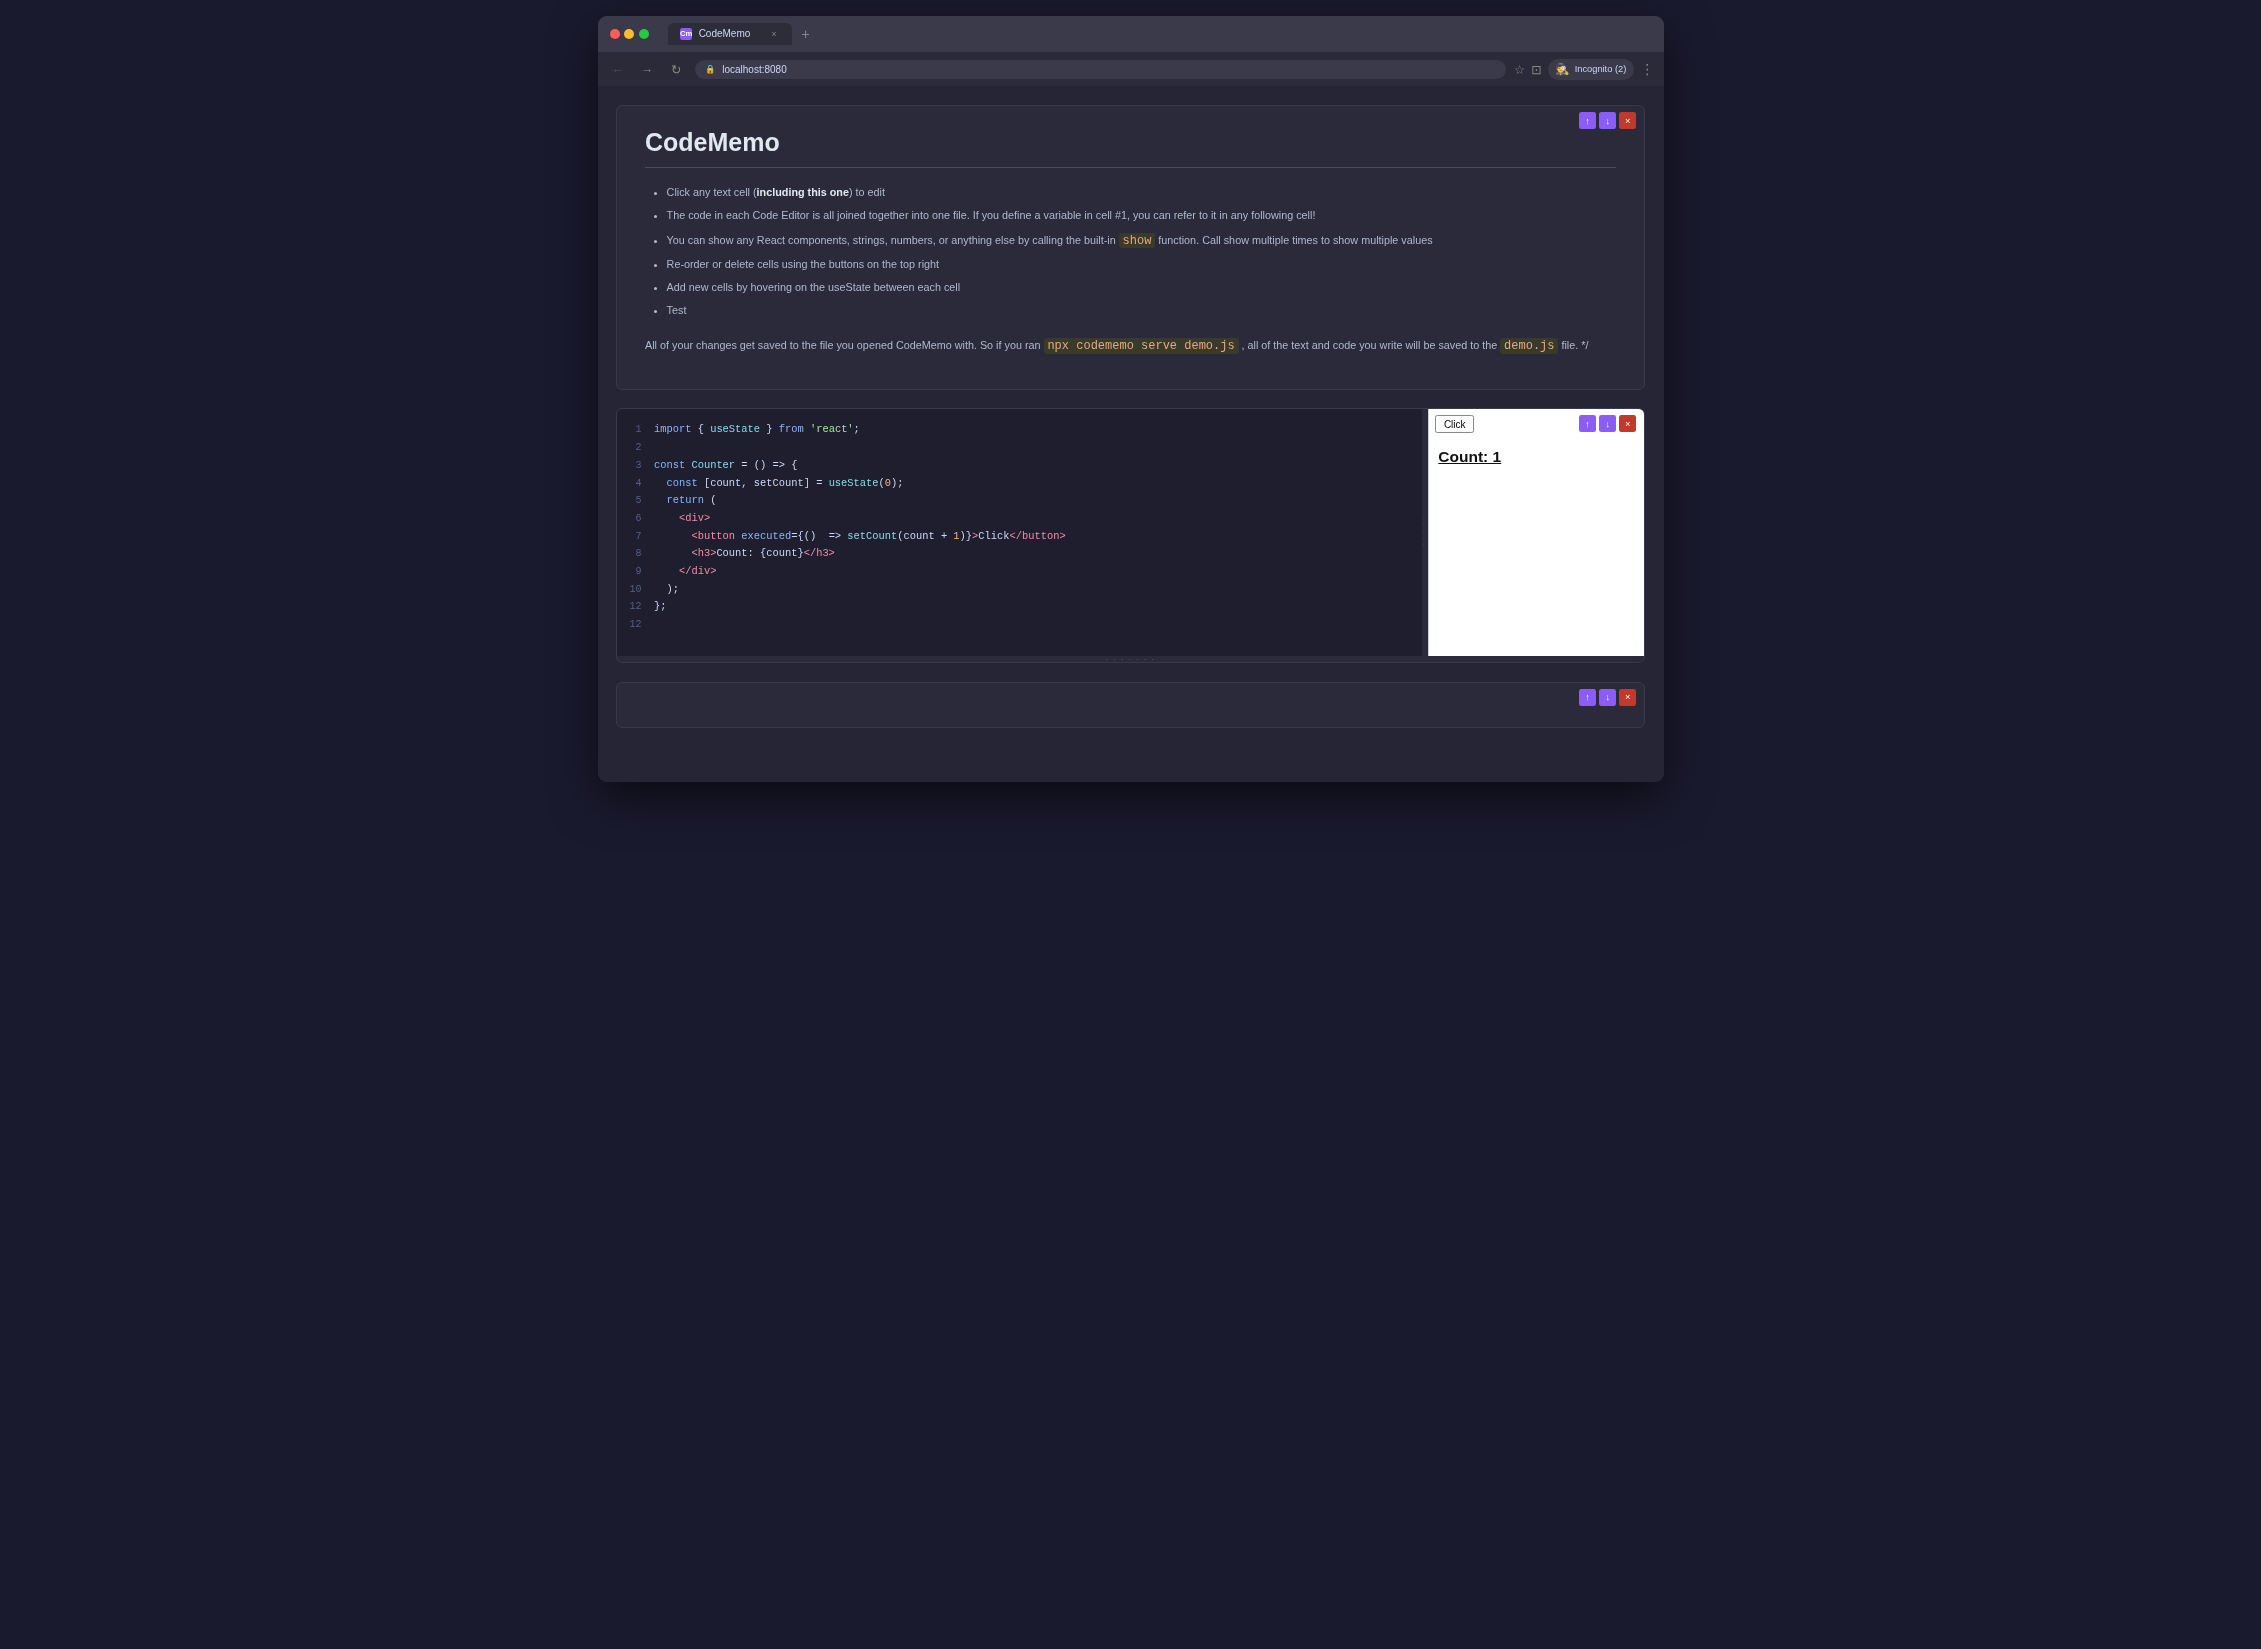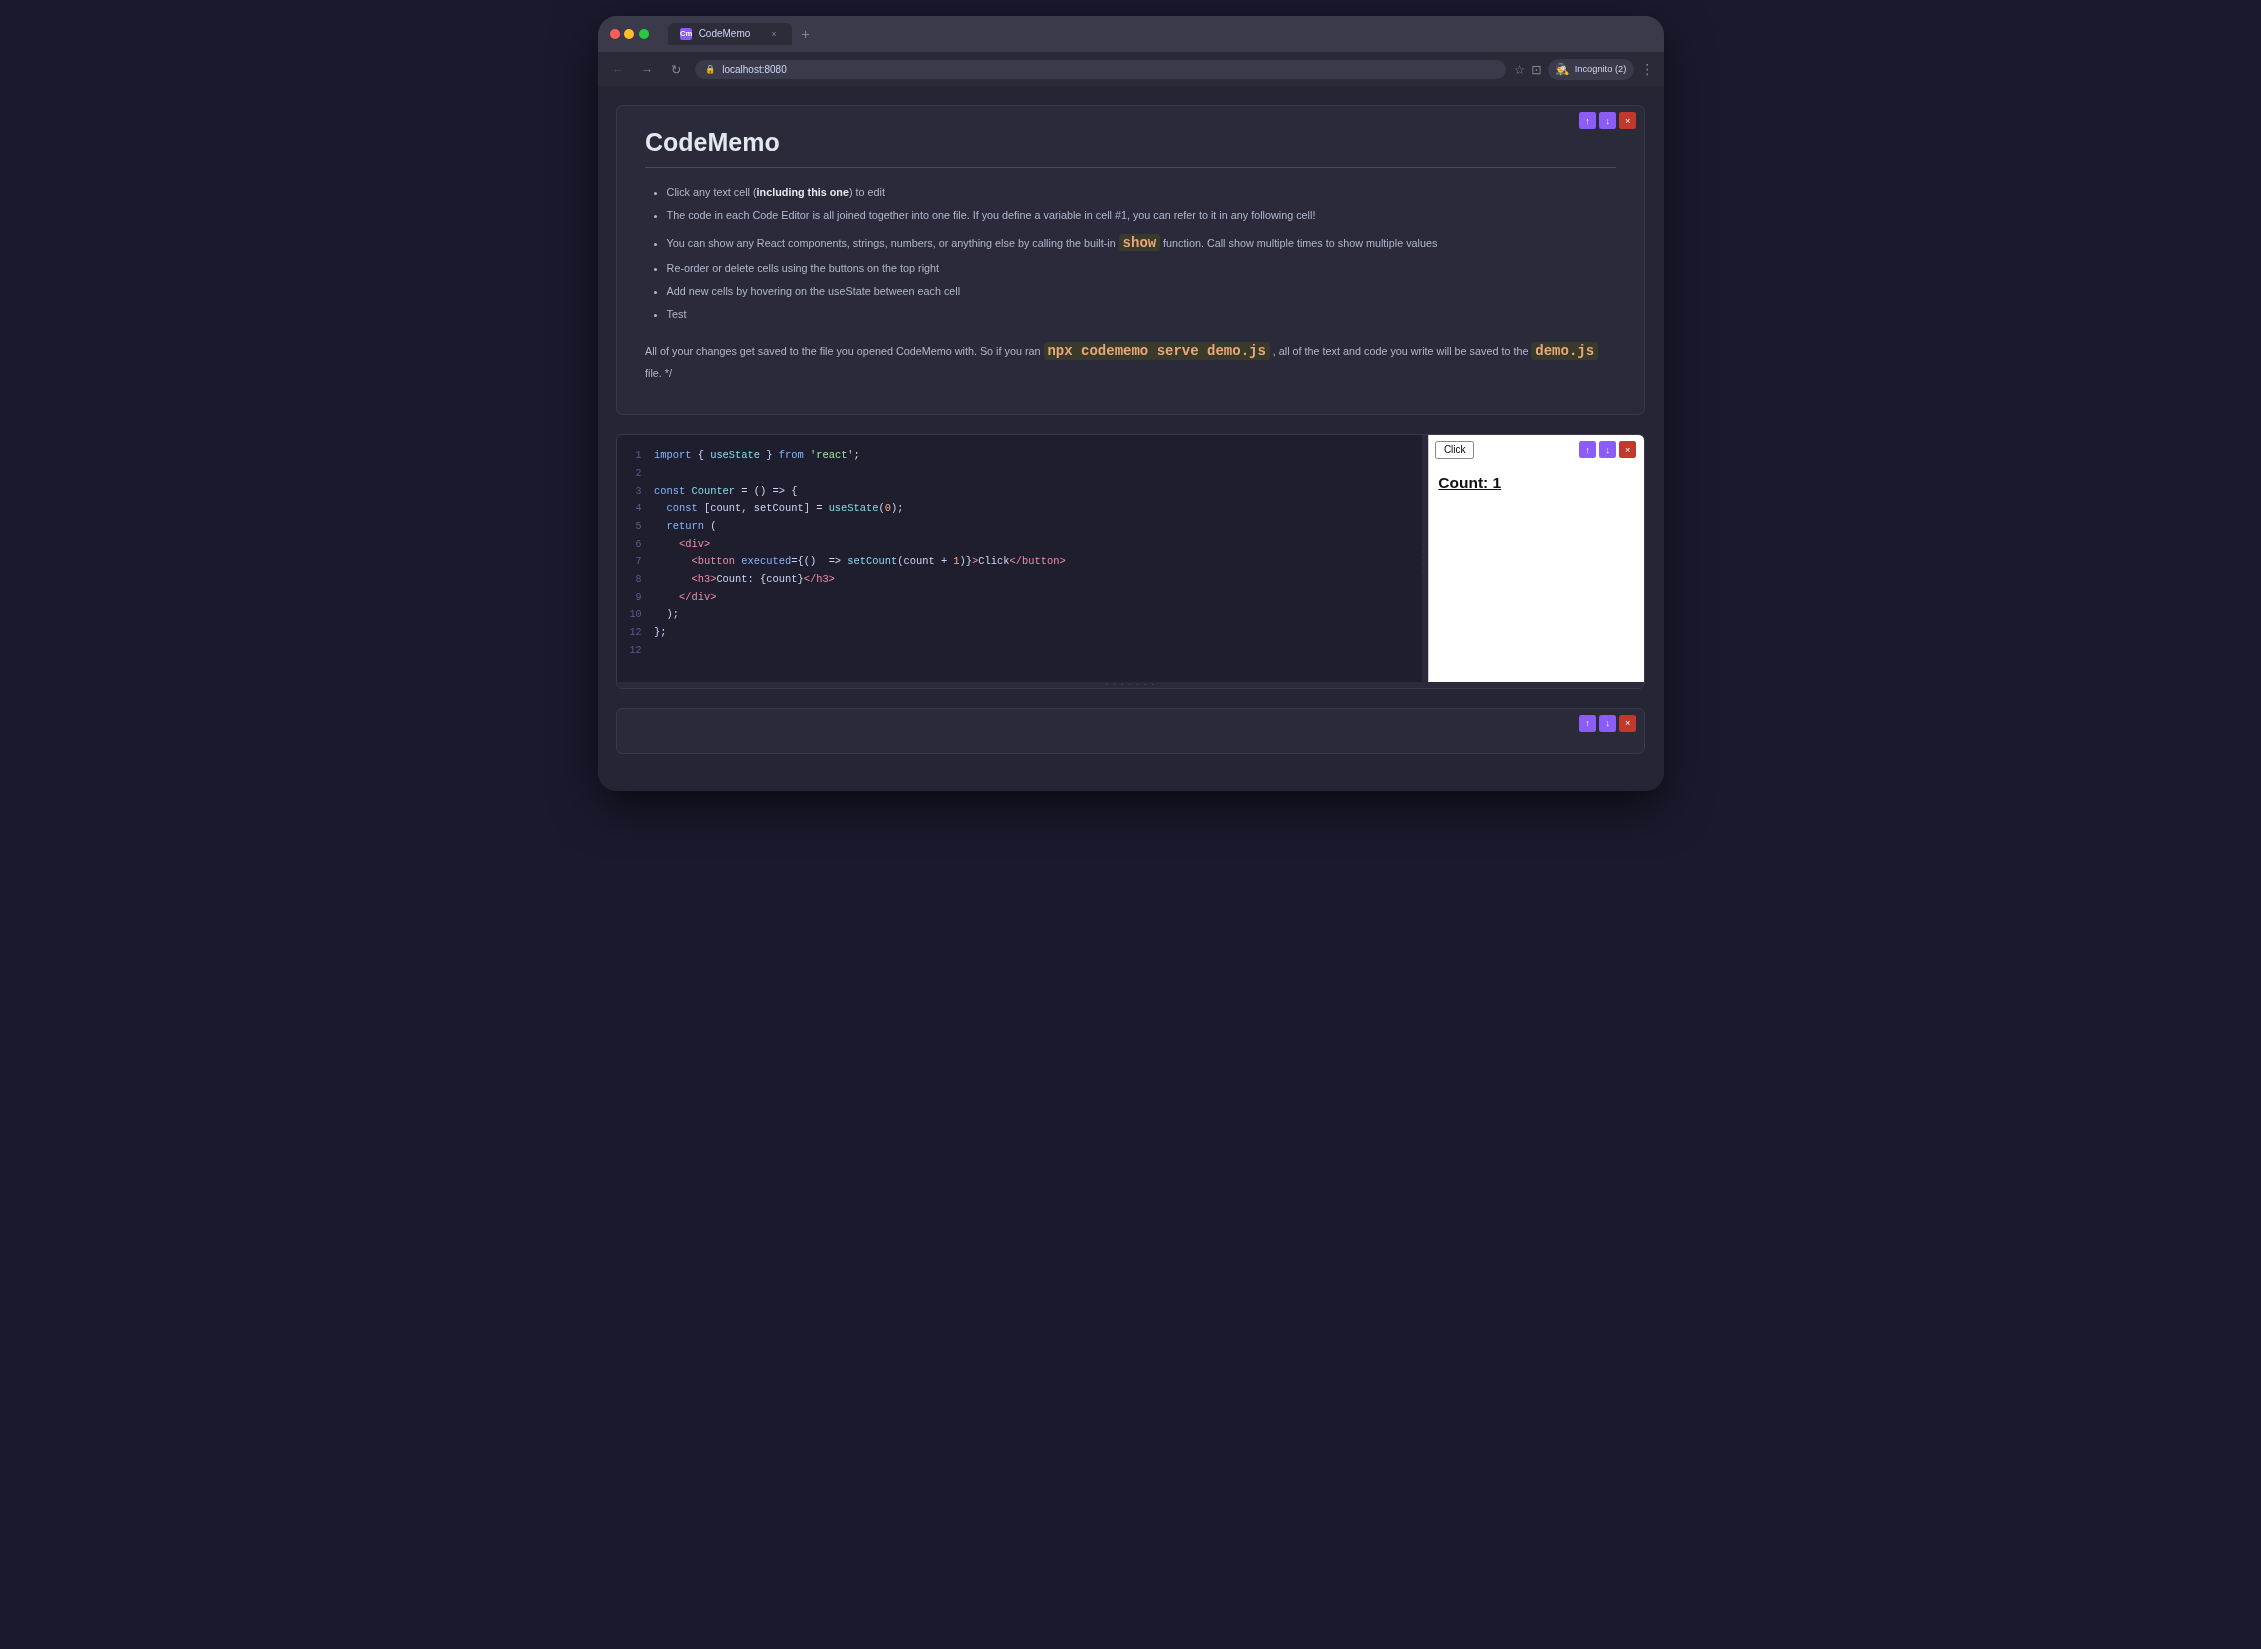--- a/index.html
+++ b/index.html
@@ -9,21 +9,21 @@
       font-family: -apple-system, BlinkMacSystemFont, 'Segoe UI', sans-serif;
       font-size: 10.8px;
       color: #cdd6f4;
       min-height: 100vh;
       padding: 0;
     }
 
     
     .browser-chrome {
       background: #2d2d3a;
-      border-radius: 19px;
+      border-radius: 9px;
       overflow: hidden;
       margin: 15.5px auto;
       max-width: 1066px;
       box-shadow: 0 15.5px 46px rgba(0,0,0,0.6);
     }
 
     .browser-titlebar {
       background: #3a3a4a;
       display: flex;
       align-items: center;
@@ -226,22 +226,21 @@
     .markdown-cell ul li {
       margin-bottom: 1.5px;
     }
 
     .inline-code {
       background: #3a3a2a;
       color: #e8a87c;
       padding: 0.8px 3.9px;
       border-radius: 3.1px;
       font-family: 'Courier New', monospace;
-      font-size: 14px;
-      font-weight: bold;
+      font-size: 12px;
     }
 
     .bold-text {
       font-weight: bold;
       color: #e2e8f0;
     }
 
     
     .code-cell {
       display: flex;

